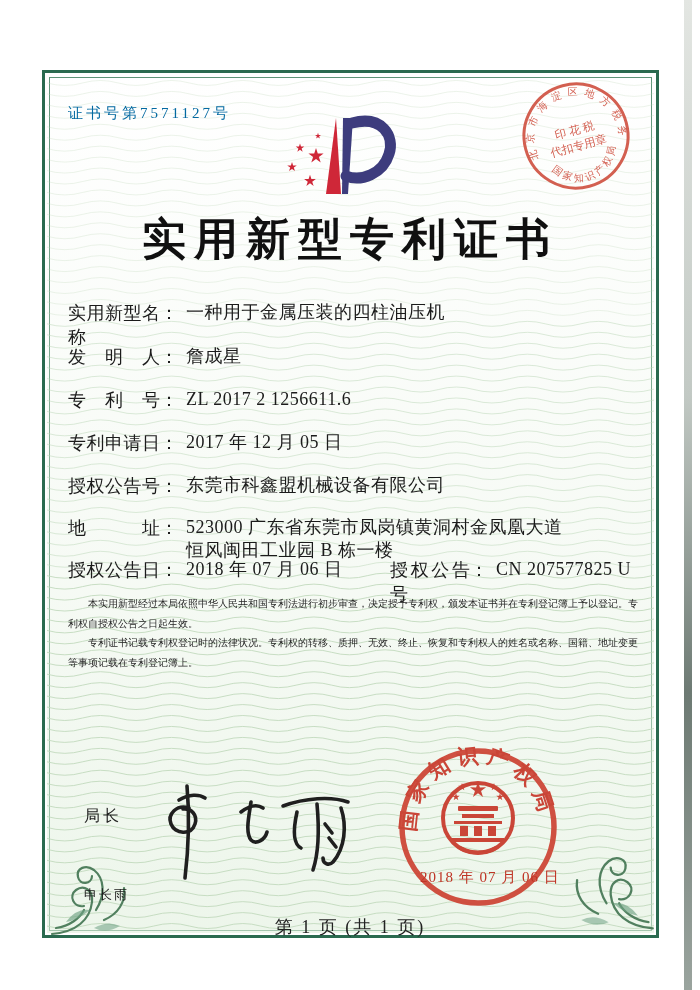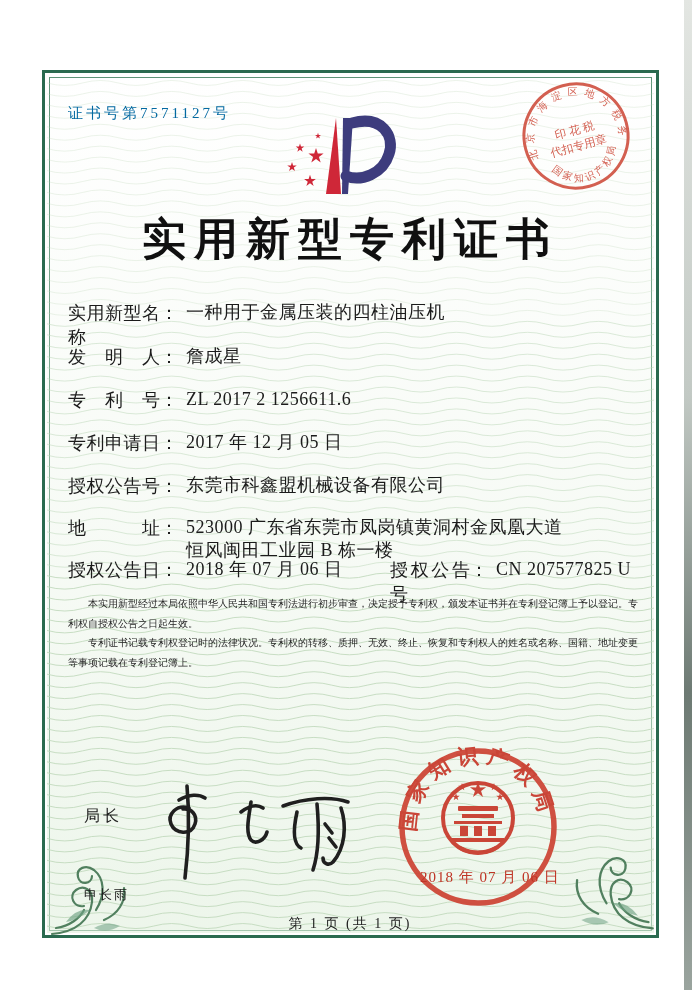--- a/index.html
+++ b/index.html
@@ -27,21 +27,21 @@
   .grant-col{position:absolute;left:322px;top:0;display:flex;}
   .grant-col .flabel{width:80px;}
   .paragraphs{position:absolute;left:68px;top:594px;width:570px;font-size:10px;line-height:19.6px;
        text-align:justify;color:#262626;}
   .paragraphs p{margin:0;text-indent:2em;}
   .director{position:absolute;left:84px;top:806px;font-size:16px;color:#1b1b1b;letter-spacing:3px;}
   .director-name{position:absolute;left:84px;top:886px;font-size:13px;color:#1b1b1b;letter-spacing:2px;}
   .signature{position:absolute;left:145px;top:778px;}
   .seal{position:absolute;left:388px;top:740px;opacity:.93;}
   .seal-date{position:absolute;left:420px;top:868px;font-size:15px;color:#bf3425;letter-spacing:1px;z-index:6;}
-  .footer{position:absolute;left:0;top:915px;width:700px;text-align:center;font-size:14px;
+  .footer{position:absolute;left:0;top:915px;width:700px;text-align:center;font-size:18px;
        letter-spacing:2px;color:#222;}
   .orn{position:absolute;}
   .orn-left{left:46px;top:850px;}
   .orn-right{left:554px;top:840px;transform:scaleX(-1);}
   svg text{font-family:"Liberation Serif","DejaVu Serif",serif;}
 </style>
 </head>
 <body>
 
 <div style="position:absolute;inset:0;">

